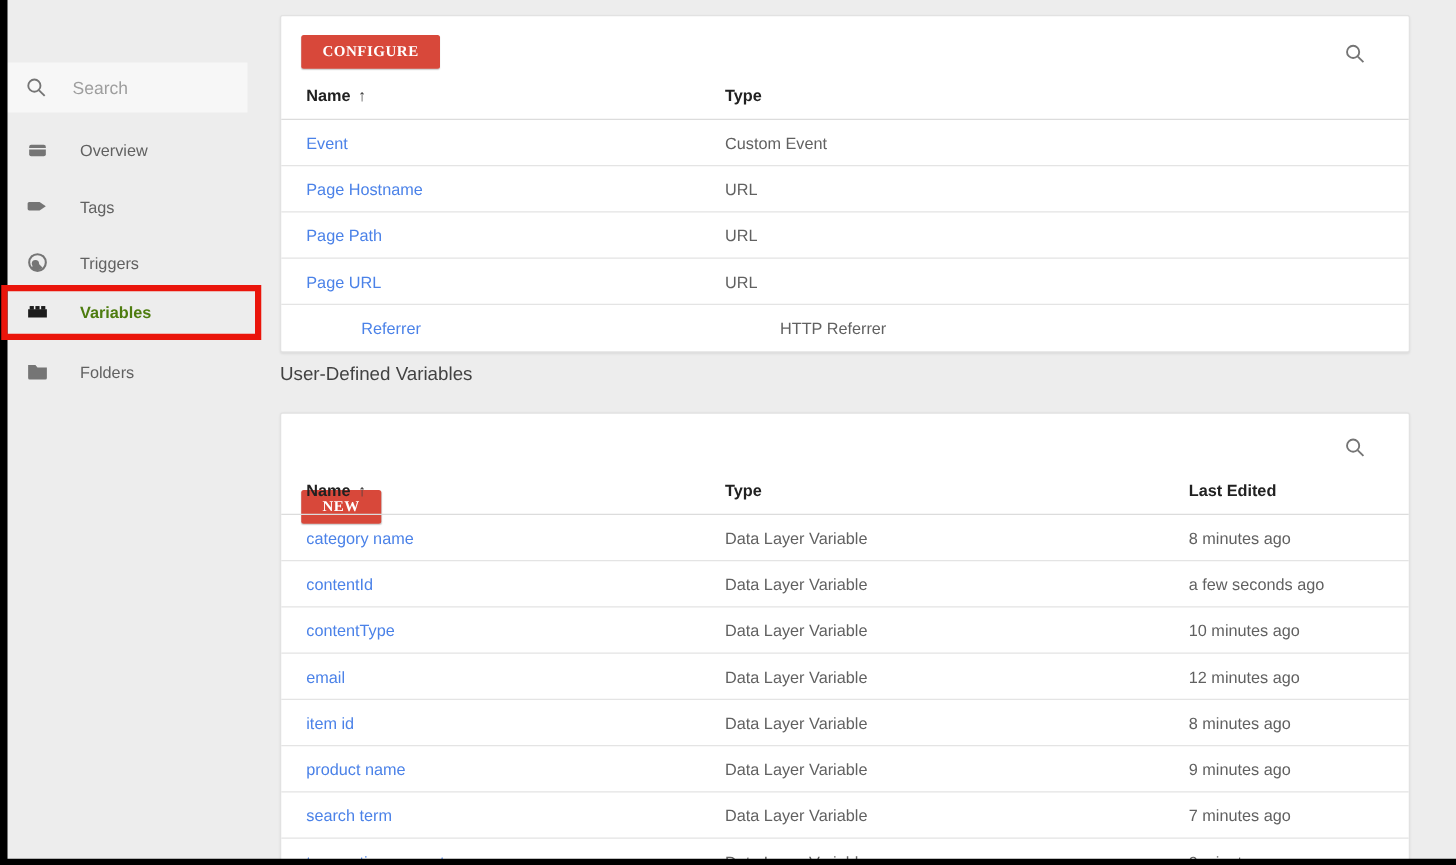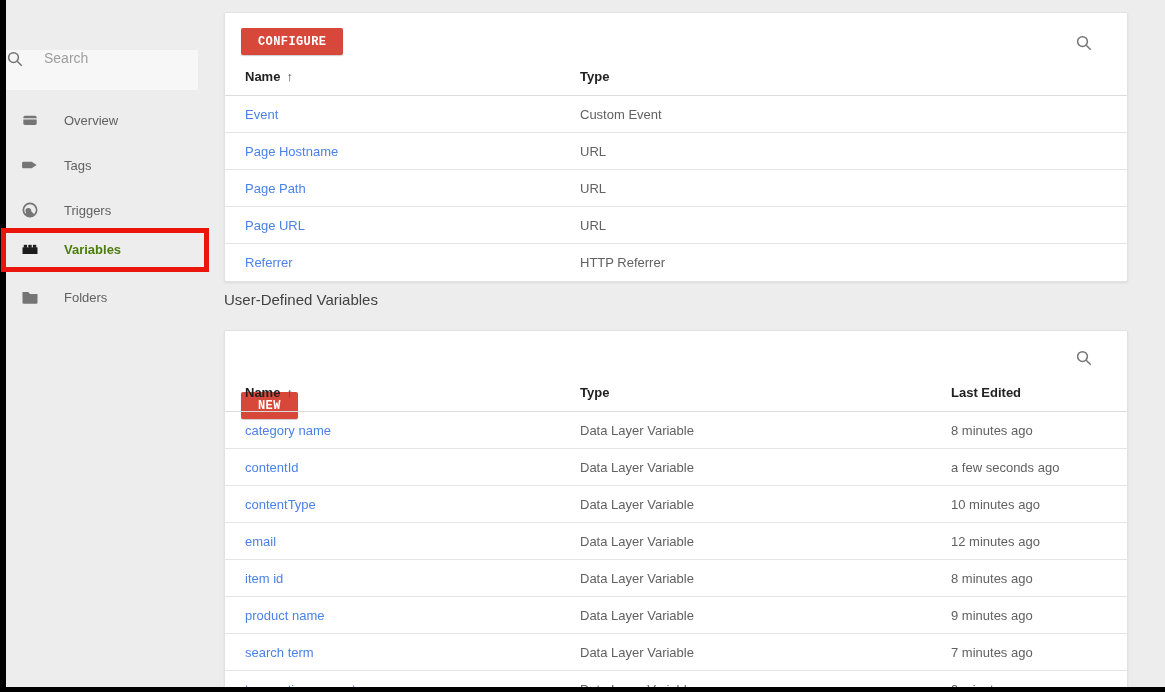--- a/index.html
+++ b/index.html
@@ -11,40 +11,40 @@
   .edge-left  { position:absolute; left:0; top:0; width:6px; height:692px; background:#000; z-index:50; }
   .edge-bottom{ position:absolute; left:0; bottom:0; width:1165px; height:5px; background:#000; z-index:60; }
 
   
   .workspace-card { position:absolute; left:6px; top:0; width:192px; height:31px; background:#fff;
     box-shadow:0 1px 3px rgba(0,0,0,.25); display:flex; align-items:center; padding:0 10px 0 16px; z-index:5; }
   .workspace-card .ws-label { flex:1; font-size:13px; color:#212121; }
   .chev { width:14px; height:14px; }
 
   .side-search { position:absolute; left:6px; top:50px; width:192px; height:40px; background:#f7f7f7;
-    display:flex; align-items:flex-start; }
+    display:flex; align-items:center; padding-left:14px; }
   .side-search .mag { width:18px; height:18px; margin-right:20px; }
   .side-search .ph { font-size:14px; color:#9e9e9e; }
 
   .nav-item { position:absolute; left:6px; width:192px; height:36px; display:flex; align-items:center; padding-left:14px; cursor:pointer; }
   .nav-item .nico { width:20px; height:20px; margin-right:24px; flex:0 0 auto; }
   .nav-item .nlabel { font-size:13px; color:#616161; }
   .nav-item.active .nlabel { color:#4d7c0f; font-weight:bold; }
 
   .hl-box { position:absolute; left:1px; top:228px; width:208px; height:44px;
     border:5px solid #ea150b; z-index:55; pointer-events:none; }
 
   
   .card { position:absolute; left:224px; width:904px; background:#fff;
     border:1px solid #e2e2e2; border-radius:2px; box-shadow:0 1px 2px rgba(0,0,0,.08); }
   .card1 { top:12px; height:270px; }
   .card2 { top:330px; height:380px; }
 
   .btn-red { position:absolute; left:16px; height:27px; background:#d8483a; color:#fff;
-    border:none; border-radius:2px; font-family:Liberation Mono, monospace; font-size:12px; font-weight:bold;
+    border:none; border-radius:2px; font-family:Liberation Serif, serif; font-size:12px; font-weight:bold;
     letter-spacing:.4px; padding:0 17px; cursor:pointer; box-shadow:0 1px 1px rgba(0,0,0,.2); }
   .card1 .btn-red { top:15px; }
   .card2 .btn-red { top:14px;margin-top:47px; }
 
   .card-search { position:absolute; right:34px; width:18px; height:18px; cursor:pointer; }
   .card1 .card-search { top:21px; }
   .card2 .card-search { top:18px; }
 
   .thead { position:absolute; left:0; right:0; height:38px; border-bottom:1px solid #dcdcdc;
     font-size:13px; font-weight:bold; color:#212121; }
@@ -54,21 +54,21 @@
   .col-name { left:20px; }
   .col-type { left:355px; }
   .col-edit { left:726px; }
   .sort-arrow { font-weight:normal; color:#424242; margin-left:6px; font-size:13px; }
 
   .tbody { position:absolute; left:0; right:0; }
   .card1 .tbody { top:83px; }
   .card2 .tbody { top:81px; }
   .trow { position:relative; height:37px; border-bottom:1px solid #e4e4e4; font-size:13px; }
   .tbody .trow:last-child { border-bottom:none; }
-  .card1 .tbody .trow:last-child { border-bottom:none; }
+  .card1 .tbody .trow:last-child { border-bottom:none;margin-left:44px; }
   .trow .cell-link { color:#4b82e8; cursor:pointer; }
   .trow .cell-text { color:#616161; }
 
   .section-title { position:absolute; left:224px; top:291px; font-size:15px; color:#424242; }
 
   svg .st { stroke:#757575; fill:none; stroke-width:2; }
   svg .fl { fill:#757575; }
   svg .flb { fill:#1c1c1c; }
 </style>
 </head>

